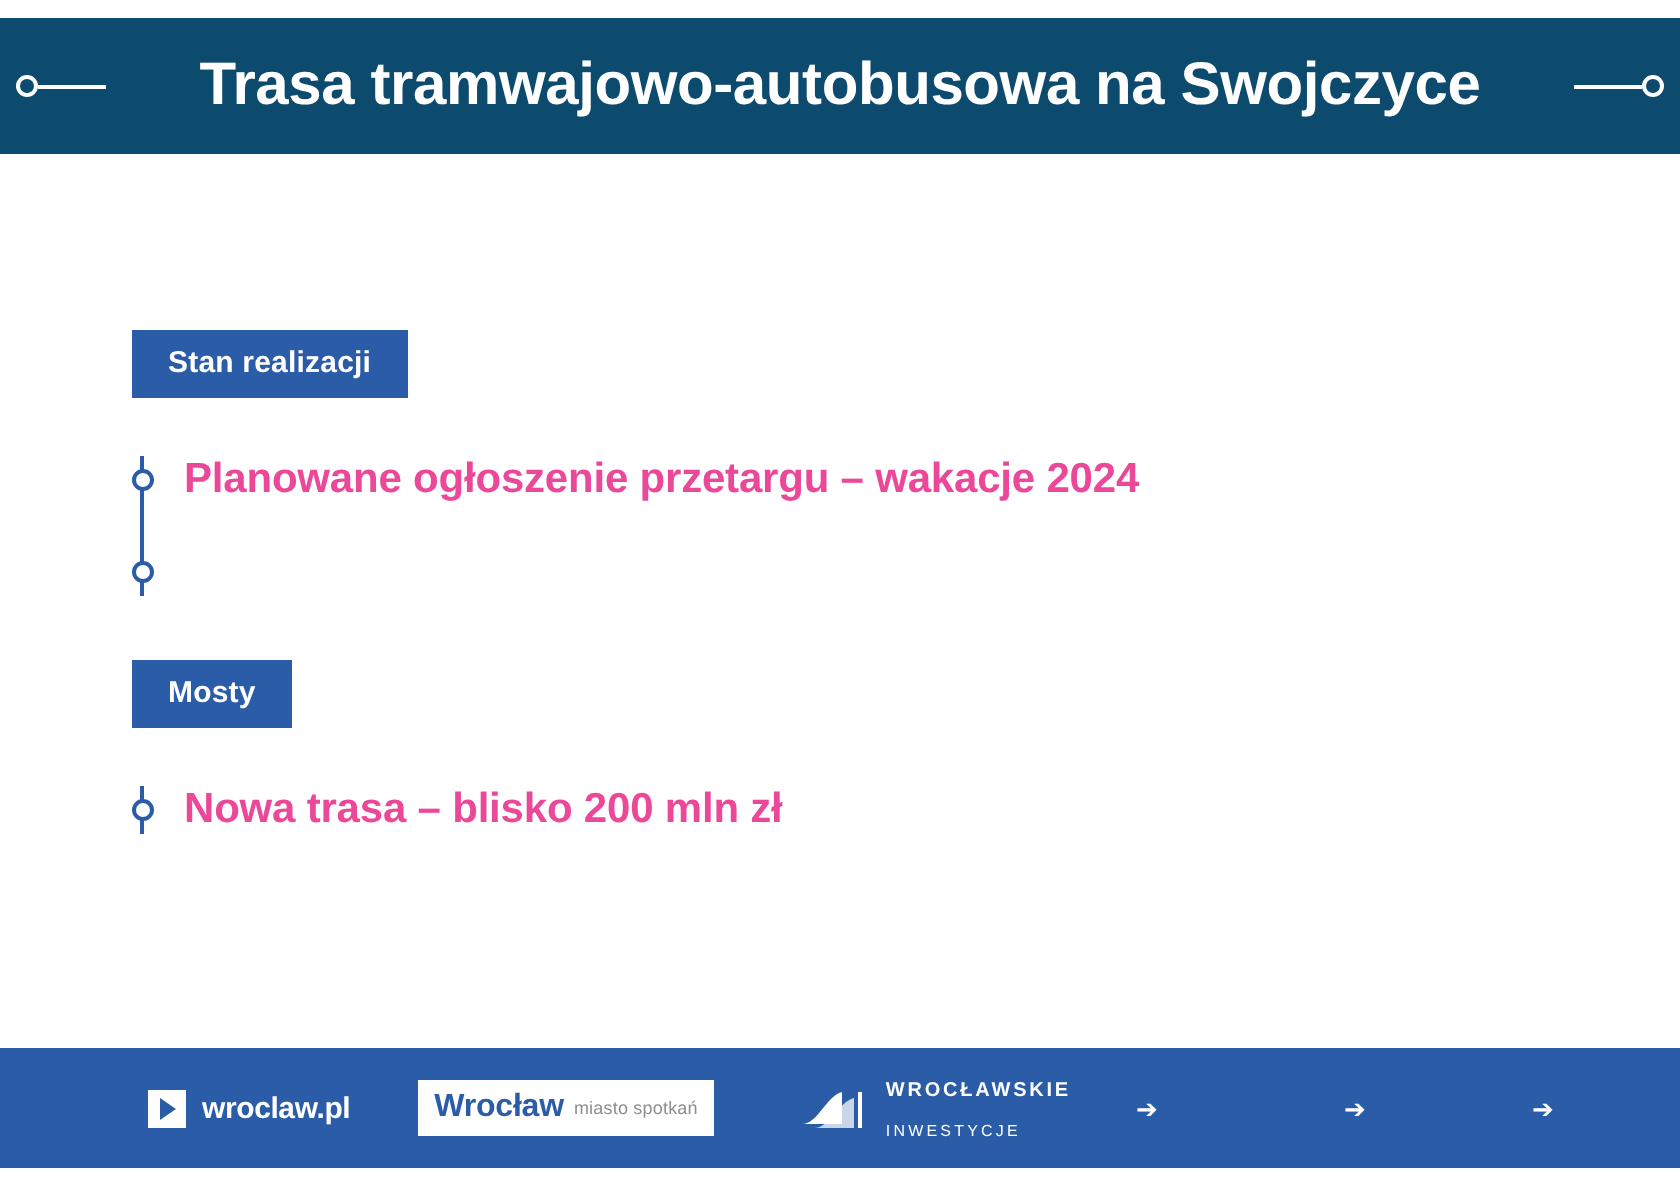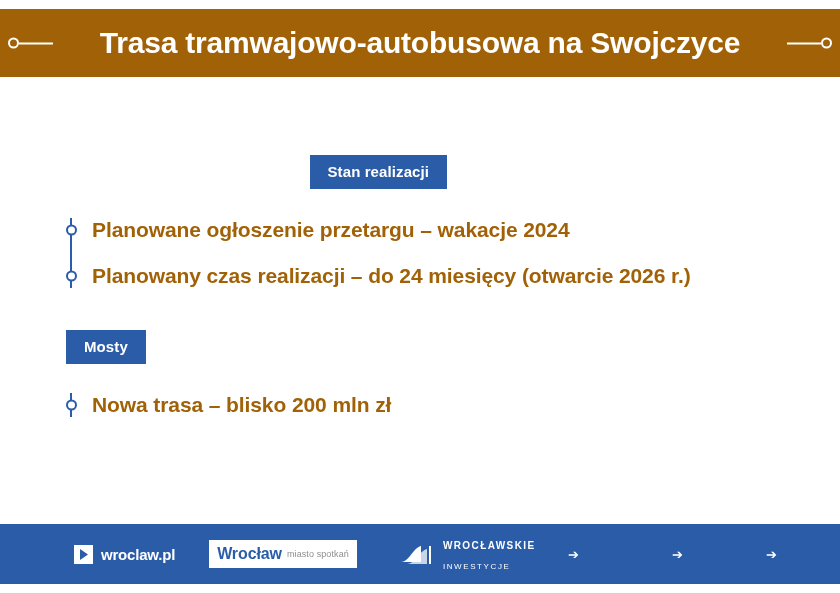--- a/index.html
+++ b/index.html
@@ -21,21 +21,21 @@
     box-sizing: border-box;
   }
 
   
   .header {
     position: absolute;
     left: 0;
     top: 9px;
     width: 840px;
     height: 68px;
-    background: #a16207;
+    background: #0c4a6e;
     display: flex;
     align-items: center;
     justify-content: center;
   }
   .header-title {
     color: #ffffff;
     font-size: 30px;
     font-weight: bold;
     letter-spacing: -0.2px;
     text-align: center;
@@ -70,21 +70,21 @@
     top: 77px;
     width: 840px;
     height: 447px;
     background: #ffffff;
   }
 
   .section {
     position: absolute;
     left: 66px;
   }
-  .section-1 { top: 78px; text-align: center; }
+  .section-1 { top: 88px; }
   .section-2 { top: 253px; }
 
   .section-label {
     display: inline-block;
     background: #2a5ca8;
     color: #ffffff;
     font-size: 15px;
     font-weight: bold;
     padding: 8px 18px 9px 18px;
     letter-spacing: 0.1px;
@@ -115,21 +115,21 @@
     top: 50%;
     transform: translateY(-50%);
     width: 11px;
     height: 11px;
     border: 2px solid #2a5ca8;
     border-radius: 50%;
     background: #ffffff;
     box-sizing: border-box;
   }
   .item-text {
-    color: #a16207;
+    color: #ec4899;
     font-size: 21px;
     font-weight: bold;
     white-space: nowrap;
     letter-spacing: -0.1px;
   }
 
   
   .footer {
     position: absolute;
     left: 0;
@@ -232,21 +232,20 @@
     <div class="section section-1">
       <div class="section-label">Stan realizacji</div>
       <div class="items">
         <div class="timeline"></div>
         <div class="item">
           <span class="bullet"></span>
           <span class="item-text">Planowane ogłoszenie przetargu – wakacje 2024</span>
         </div>
         <div class="item">
           <span class="bullet"></span>
-          <span class="item-text">Planowany czas realizacji – do 24 miesięcy (otwarcie 2026 r.)</span>
         </div>
       </div>
     </div>
 
     <div class="section section-2">
       <div class="section-label">Mosty</div>
       <div class="items">
         <div class="timeline"></div>
         <div class="item">
           <span class="bullet"></span>

